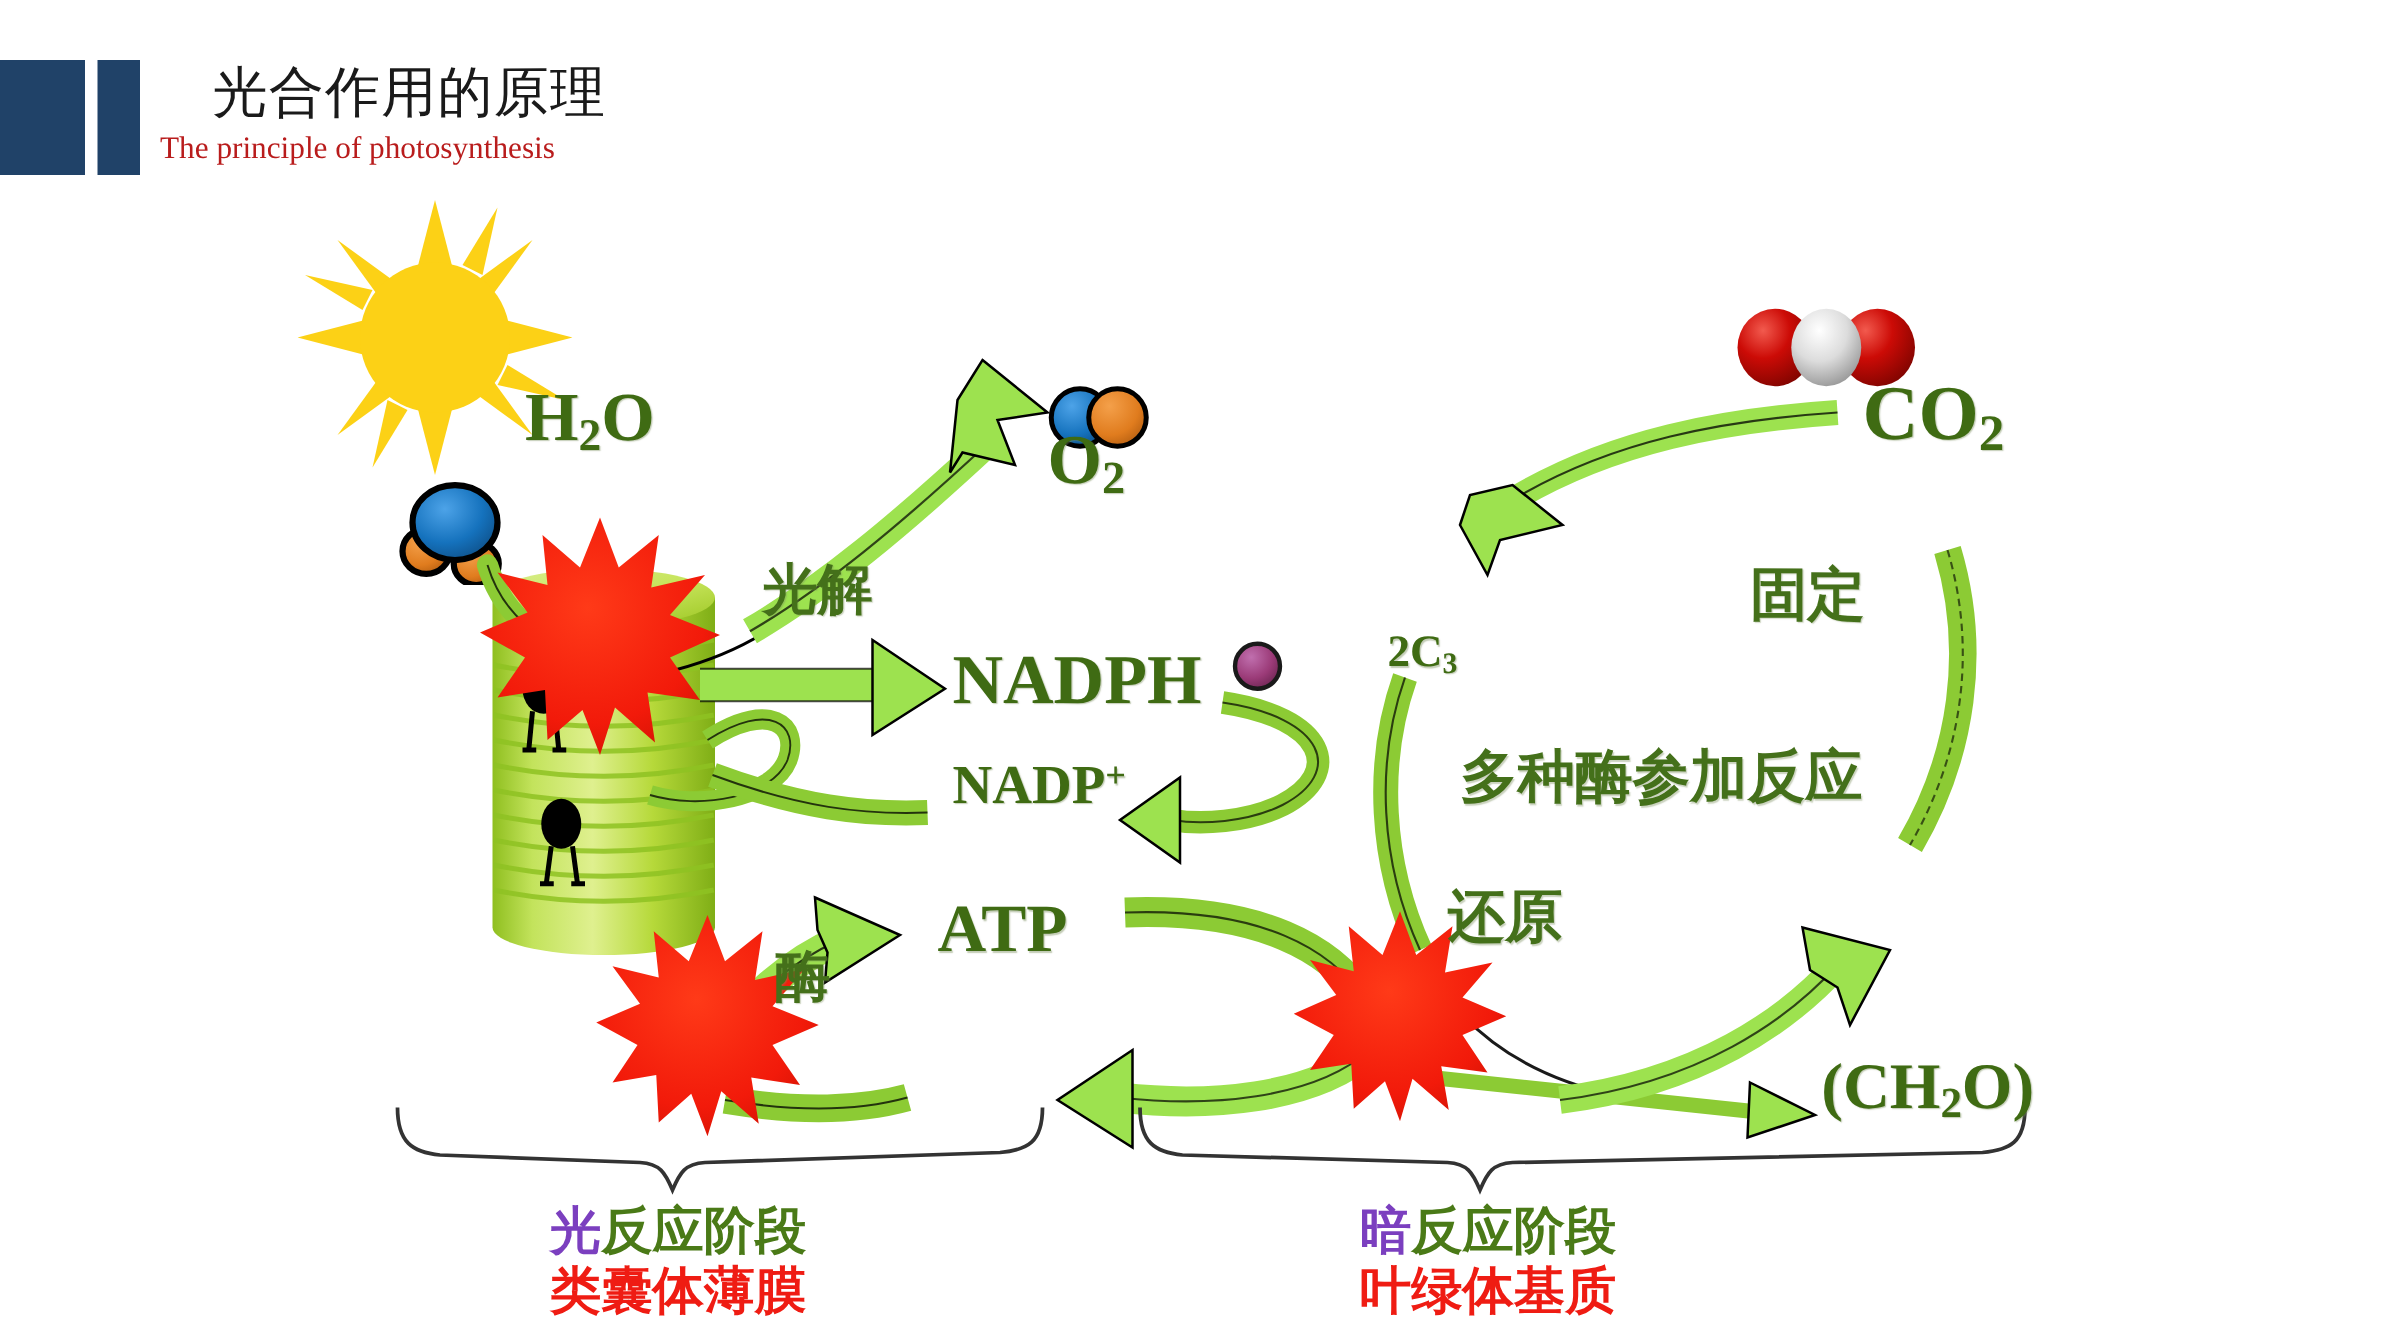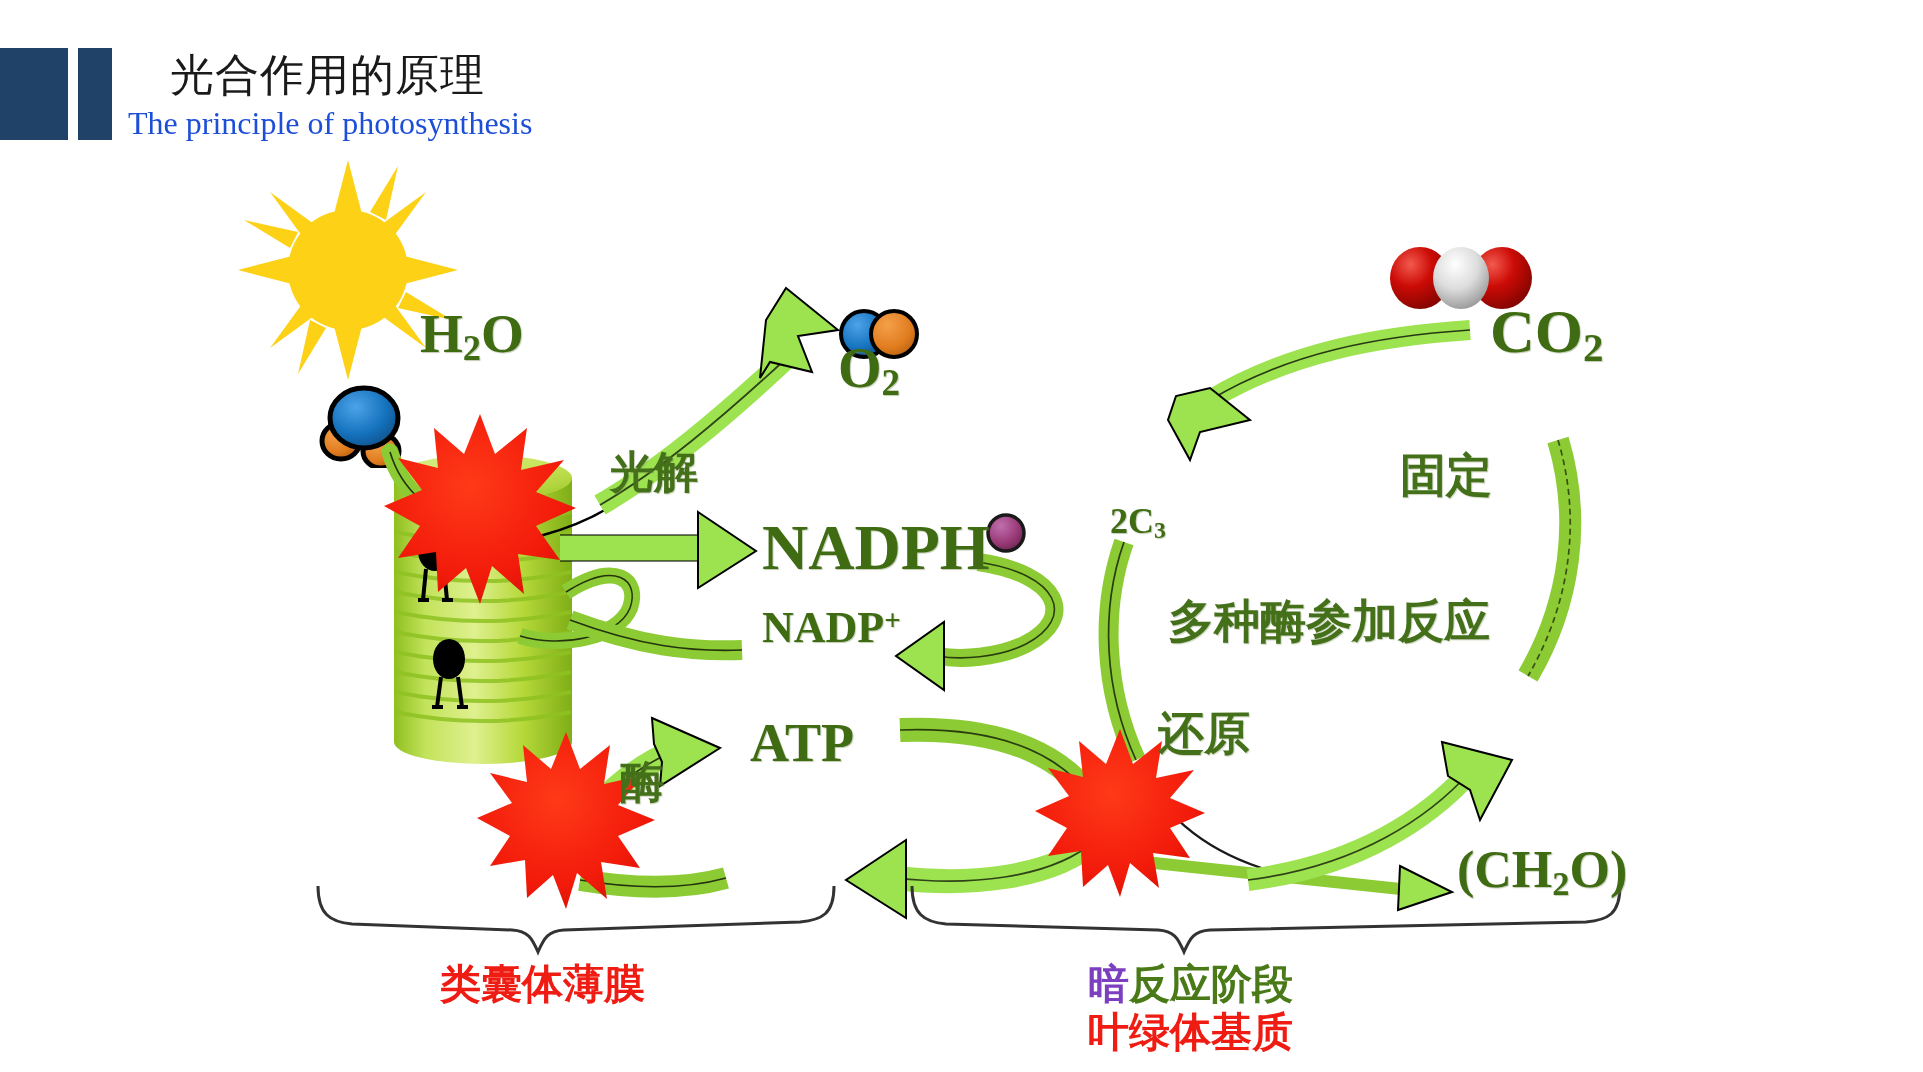--- a/index.html
+++ b/index.html
@@ -48,22 +48,22 @@
     font-family: "DejaVu Sans", "Liberation Sans", sans-serif;
     font-size: 44px;
     color: #1a1a1a;
     line-height: 1.15;
     letter-spacing: 1px;
     white-space: nowrap;
     margin-left: 42px;
   }
   #title-en {
     font-family: "Liberation Serif", "DejaVu Serif", serif;
-    font-size: 32px;
-    color: #1d4ed8;
+    font-size: 25px;
+    color: #b91c1c;
     margin-top: 4px;
     white-space: nowrap;
   }
 
   
   .lbl {
     position: absolute;
     white-space: nowrap;
     line-height: 1;
   }
@@ -366,21 +366,21 @@
     </g>
 
     <path d="M318,886 C318,914 330,922 352,924 L512,930 C528,931 532,938 538,952
              C544,938 548,931 564,930 L800,922 C822,920 834,914 834,886" stroke="#333" stroke-width="3" fill="none"></path>
     <path d="M912,886 C912,914 924,922 946,924 L1158,930 C1174,931 1178,938 1184,952
              C1190,938 1194,931 1210,930 L1586,922 C1608,920 1620,914 1620,886" stroke="#333" stroke-width="3" fill="none"></path>
   </svg>
 
   <div class="lbl cjk" style="left:572px; top:450px; font-size:44px;margin-left:38px;">光解</div>
 
-  <div class="lbl chem" style="left:762px; top:516px; font-size:64px;">NADPH</div>
+  <div class="lbl chem" style="left:762px; top:516px; font-size:56px;">NADPH</div>
 
   <div class="lbl chem" style="left:762px; top:606px; font-size:44px;">
     <span>NADP</span><span class="sup">+</span>
   </div>
 
   <div class="lbl chem" style="left:750px; top:716px; font-size:54px;">ATP</div>
 
   <div class="lbl cjk" style="left:620px; top:760px; font-size:44px;">酶</div>
 
 
@@ -392,20 +392,21 @@
 
   <div class="lbl cjk" style="left:1168px; top:598px; font-size:46px;">多种酶参加反应</div>
 
   <div class="lbl cjk" style="left:1158px; top:710px; font-size:46px;">还原</div>
 
   <div class="lbl chem" style="left:1457px; top:844px; font-size:52px;">
     <span>(CH</span><span class="sub">2</span><span>O)</span>
   </div>
 
   <div class="stage-caption" style="left:440px; top:960px; width:200px;">
+    <div class="row1"><span class="kw-purple">光</span><span class="kw-green">反应阶段</span></div>
     <div class="row2">类囊体薄膜</div>
   </div>
 
   <div class="stage-caption" style="left:1088px; top:960px; width:200px;">
     <div class="row1"><span class="kw-purple">暗</span><span class="kw-green">反应阶段</span></div>
     <div class="row2">叶绿体基质</div>
   </div>
 
 </div>
 

